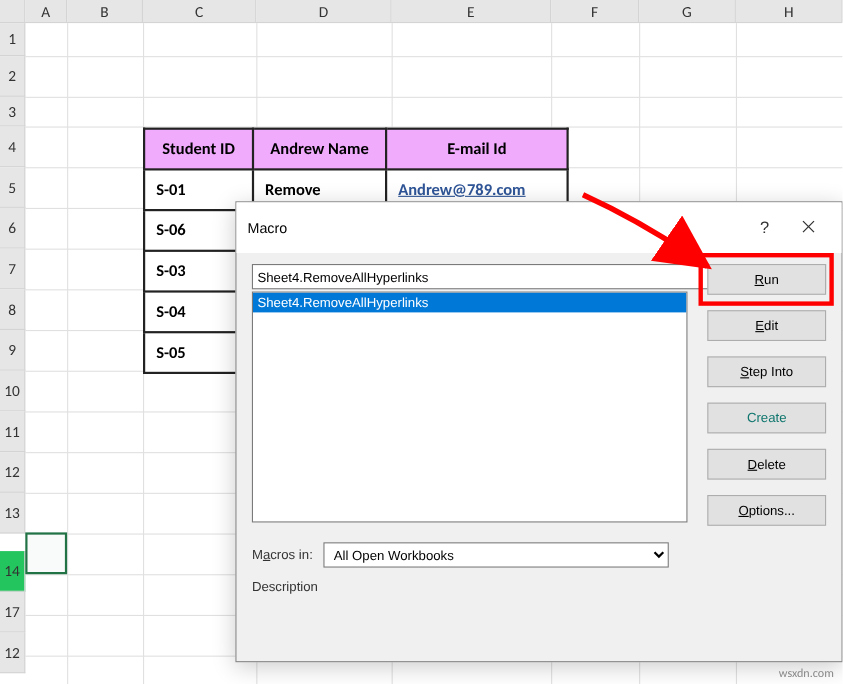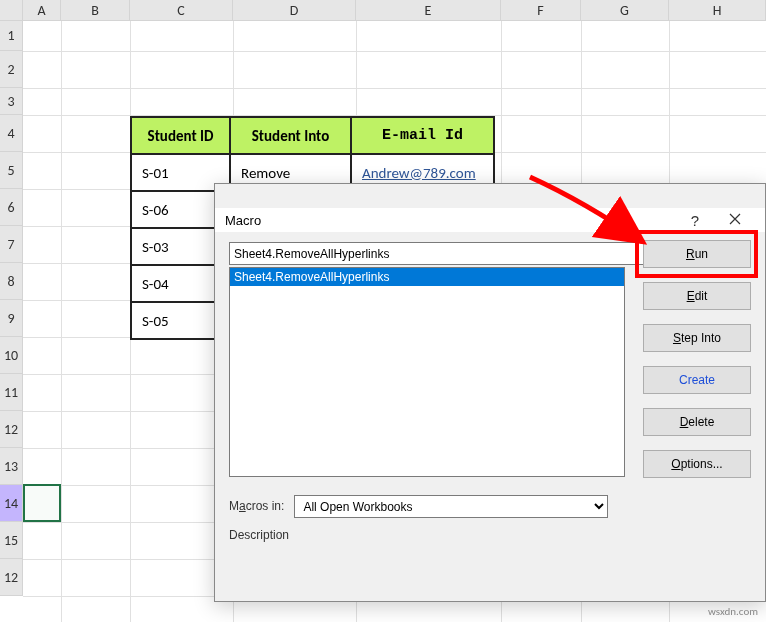--- a/index.html
+++ b/index.html
@@ -18,64 +18,64 @@
     .col-E { width: 145px; }
     .col-F { width: 80px; }
     .col-G { width: 88px; }
     .col-H { width: 97px; }
     
     
     .row-headers { position: absolute; left: 0; top: 21px; width: 23px; }
     .row-h { background: #e6e6e6; border-right: 1px solid #d4d4d4; border-bottom: 1px solid #d4d4d4; display: flex; align-items: center; justify-content: center; color: #333; font-size: 14px; height: 37px; }
     .row-h.r1 { height: 30px; }
     .row-h.r3 { height: 27px; }
-    .row-h.r14 { background: #c4b5fd; }
+    .row-h.r14 { background: #22c55e; margin-top: 16px; }
     
     
     .cells { position: absolute; left: 23px; top: 21px; width: 743px; height: 601px; }
     .gridline-v { position: absolute; top: 0; width: 1px; background: #e0e0e0; height: 601px; }
     .gridline-h { position: absolute; left: 0; height: 1px; background: #e0e0e0; width: 743px; }
     
     .row14-sel { position: absolute; left: 0; height: 38px; width: 38px; border: 2px solid #217346; top: 463px; background: rgba(33,115,70,0.03); }
     
     
     .title-cell { position: absolute; left: 69px; top: 29px; width: 475px; height: 39px; background: #d1f0fa; border: 2px solid #222; display: flex; align-items: center; justify-content: center; font-weight: bold; font-size: 17px; }
     
     
     .tbl { position: absolute; left: 107px; top: 95px; border-collapse: collapse; }
-    .tbl th, .tbl td { border: 2px solid #222; padding: 0 10px; height: 37px; vertical-align: middle; font-size: 15px; }
-    .tbl th { background: #bef264; font-weight: bold; text-align: center; }
+    .tbl th, .tbl td { border: 2px solid #222; padding: 0 10px; height: 37px; vertical-align: middle; font-size: 15px; font-weight: bold; }
+    .tbl th { background: #f0abfc; font-weight: bold; text-align: center; }
     .tbl th.c1 { width: 99px; }
     .tbl th.c2 { width: 121px; }
-    .tbl th.c3 { width: 143px; font-family: Liberation Mono, monospace; }
+    .tbl th.c3 { width: 165px; }
     .tbl td { background: #fff; text-align: left; }
     .hyperlink { color: #2f5597; text-decoration: underline; text-align: center; }
     
     
     .dialog { position: absolute; left: 214px; top: 183px; width: 552px; height: 419px; background: #f0f0f0; border: 1px solid #888; box-shadow: 0 4px 20px rgba(0,0,0,0.2); font-family: "Segoe UI", Arial, sans-serif; font-size: 12px; }
-    .dlg-title { height: 24px; display: flex; align-items: center; padding: 0 10px; background: #fff; margin-top: 24px; }
+    .dlg-title { height: 46px; display: flex; align-items: center; padding: 0 10px; background: #fff; }
     .dlg-title-text { flex: 1; font-size: 13px; }
     .dlg-help { width: 40px; text-align: center; font-size: 15px; color: #333; cursor: pointer; }
     .dlg-close { width: 40px; text-align: center; font-size: 14px; color: #333; cursor: pointer; }
     
     .dlg-body { padding: 10px 14px; }
     .dlg-label { font-size: 12px; color: #333; margin-bottom: 2px; }
     .dlg-label .u { text-decoration: underline; }
     
     .macro-name-row { display: flex; gap: 6px; margin-bottom: 2px; }
     .macro-input { flex: 1; height: 23px; border: 1px solid #7a7a7a; background: #fff; padding: 0 4px; font-size: 12px; font-family: inherit; }
     .macro-ref-btn { width: 24px; height: 23px; border: 1px solid #adadad; background: #e1e1e1; display: flex; align-items: center; justify-content: center; cursor: pointer; font-weight: bold; }
     
     .macro-list { width: 396px; height: 210px; border: 1px solid #7a7a7a; background: #fff; overflow-y: scroll; }
     .macro-item { padding: 2px 4px; font-size: 12px; }
     .macro-item.selected { background: #0078d7; color: #fff; }
     
     .buttons-col { position: absolute; right: 14px; top: 56px; width: 108px; display: flex; flex-direction: column; gap: 14px; }
     .dlg-btn { height: 28px; border: 1px solid #adadad; background: #e1e1e1; font-size: 12px; cursor: pointer; display: flex; align-items: center; justify-content: center; font-family: inherit; }
-    .dlg-btn.disabled { color: #1d4ed8; }
+    .dlg-btn.disabled { color: #0f766e; }
     .dlg-btn .u { text-decoration: underline; }
     
     .run-highlight { position: absolute; right: 7px; top: 46px; width: 123px; height: 48px; border: 4px solid #ff0000; pointer-events: none; }
     
     .macros-in-row { margin-top: 18px; display: flex; align-items: center; gap: 10px; }
     .macros-in-select { width: 314px; height: 23px; border: 1px solid #7a7a7a; background: #fff; padding: 0 4px; font-size: 12px; font-family: inherit; }
     .desc-label { margin-top: 10px; }
     
     
     .arrow { position: absolute; left: 525px; top: 172px; pointer-events: none; }
@@ -107,21 +107,21 @@
     <div class="row-h">5</div>
     <div class="row-h">6</div>
     <div class="row-h">7</div>
     <div class="row-h">8</div>
     <div class="row-h">9</div>
     <div class="row-h">10</div>
     <div class="row-h">11</div>
     <div class="row-h">12</div>
     <div class="row-h">13</div>
     <div class="row-h r14">14</div>
-    <div class="row-h">15</div>
+    <div class="row-h">17</div>
     <div class="row-h">12</div>
   </div>
 
   <div class="cells">
 
     <div class="gridline-v" style="left:38px"></div>
     <div class="gridline-v" style="left:107px"></div>
     <div class="gridline-v" style="left:210px"></div>
     <div class="gridline-v" style="left:333px"></div>
     <div class="gridline-v" style="left:478px"></div>
@@ -145,21 +145,21 @@
     <div class="gridline-h" style="top:538px"></div>
     <div class="gridline-h" style="top:575px"></div>
 
     <div class="row14-sel"></div>
 
 
     <table class="tbl">
       <tbody>
           <tr>
         <th class="c1">Student ID</th>
-        <th class="c2">Student Into</th>
+        <th class="c2">Andrew Name</th>
         <th class="c3">E-mail Id</th>
       </tr>
       <tr>
         <td>S-01</td>
         <td>Remove</td>
         <td class="hyperlink">Andrew@789.com</td>
       </tr>
       <tr>
         <td>S-06</td>
         <td></td>

